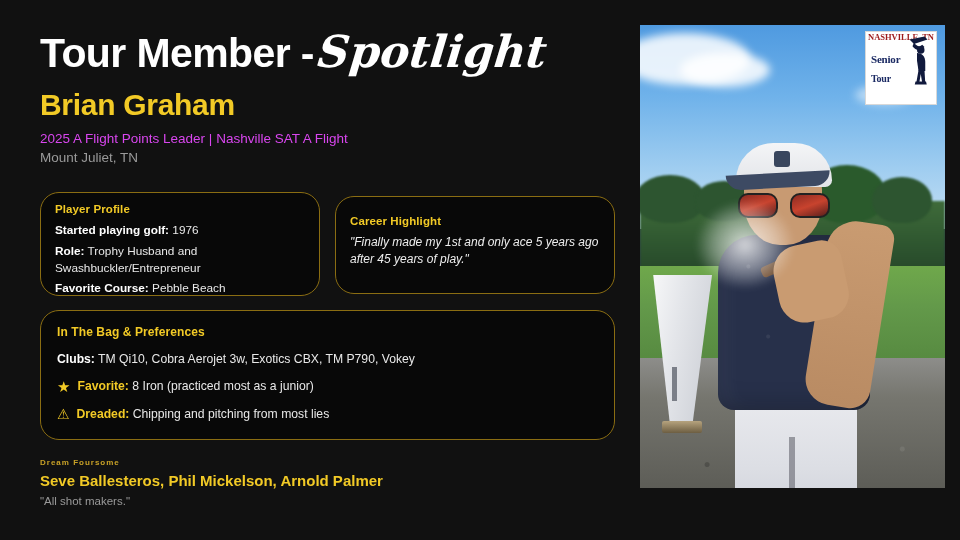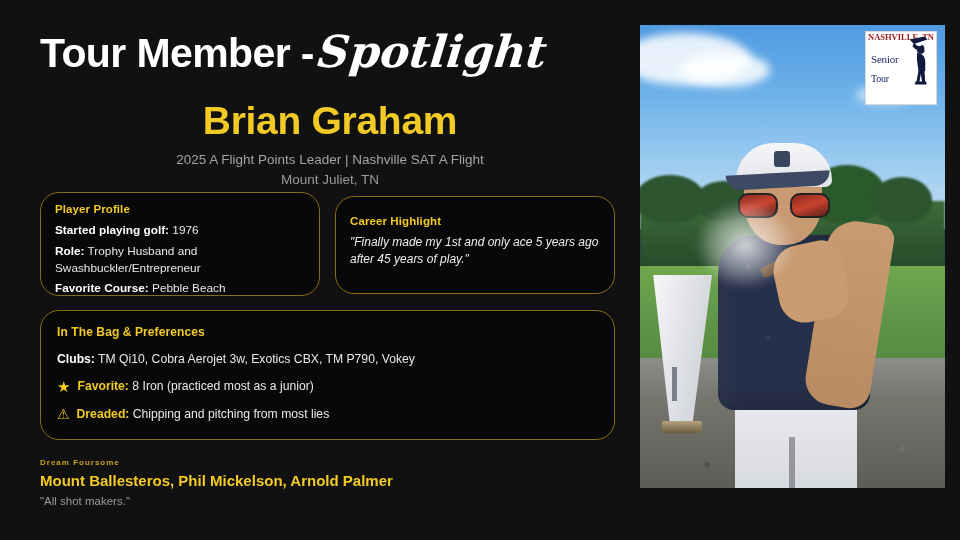--- a/index.html
+++ b/index.html
@@ -5,43 +5,43 @@
   * { margin:0; padding:0; box-sizing:border-box; }
   html, body {
     width:960px; height:540px; overflow:hidden;
     background:#111111;
     font-family:"Liberation Sans", sans-serif;
     -webkit-font-smoothing:antialiased;
   }
   .slide { position:relative; width:960px; height:540px; background:#111111; }
 
   
-  .left { position:absolute; left:40px; top:30px; width:580px;text-align:center; }
+  .left { position:absolute; left:40px; top:30px; width:580px; }
 
   .title-row { display:flex; align-items:baseline; gap:0px; white-space:nowrap; }
   .title-main {
     font-size:41px; font-weight:bold; color:#ffffff;
     letter-spacing:-0.6px; line-height:1.0;
   }
   .title-script {
     font-family:"DejaVu Serif", serif;
     font-size:44px; font-style:italic; font-weight:bold;
     color:#ffffff; line-height:1.0;
     transform:skewX(-6deg);
     margin-left:4px;
   }
 
   .player-name {
-    margin-top:27px;
-    font-size:39px; font-weight:bold; color:#F2CA26;
+    margin-top:15px;
+    font-size:30px; font-weight:bold; color:#F2CA26;
     letter-spacing:-0.3px; line-height:1.05;
   }
   .player-sub {
     margin-top:10px;
-    font-size:13.5px; color:#a3a3a3; line-height:1.25;
+    font-size:13.5px; color:#d946ef; line-height:1.25;
   }
   .player-loc {
     margin-top:3px;
     font-size:13.5px; color:#9a9a9a; line-height:1.25;
   }
 
   
   .card {
     position:absolute;
     background:#080808;
@@ -235,21 +235,21 @@
   .logo {
     position:absolute; right:8px; top:6px; width:72px; height:74px;
     background:#ffffff; border:1px solid #d8d8d8;
     overflow:hidden;
   }
   .logo-golfer {
     position:absolute; right:4px; top:3px; width:30px; height:60px;
   }
   .logo-txt {
     position:absolute; left:5px; color:#1b2a63;
-    font-family:"Liberation Serif", serif; font-weight:normal;
+    font-family:"Liberation Serif", serif; font-weight:bold;
     line-height:1; letter-spacing:-0.2px;
   }
   .lt1 { top:22px; font-size:11px; }
   .lt2 { top:33px; font-size:8px;margin-top:46px; }
   .lt3 { top:42px; font-size:10px; }
   .lt4 {
     left:0; top:60px; width:100%; text-align:center;
     color:#9e1b1b; font-size:8.5px;
     font-family:"Liberation Serif", serif; font-weight:bold;
   }
@@ -307,21 +307,21 @@
     </div>
 
     <div class="card-line icon-line">
       <span class="ico warn-ico">⚠</span>
       <span><span class="gold-label">Dreaded:</span> <span>Chipping and pitching from most lies</span></span>
     </div>
   </div>
 
   <div class="foursome">
     <div class="fs-label">Dream Foursome</div>
-    <div class="fs-names">Mount Ballesteros, Phil Mickelson, Arnold Palmer</div>
+    <div class="fs-names">Seve Ballesteros, Phil Mickelson, Arnold Palmer</div>
     <div class="fs-quote">"All shot makers."</div>
   </div>
 
   <div class="photo">
     <div class="ph-sky">
       <div class="cloud c1"></div>
       <div class="cloud c2"></div>
       <div class="cloud c4"></div>
     </div>
     <div class="ph-treeline"></div>

